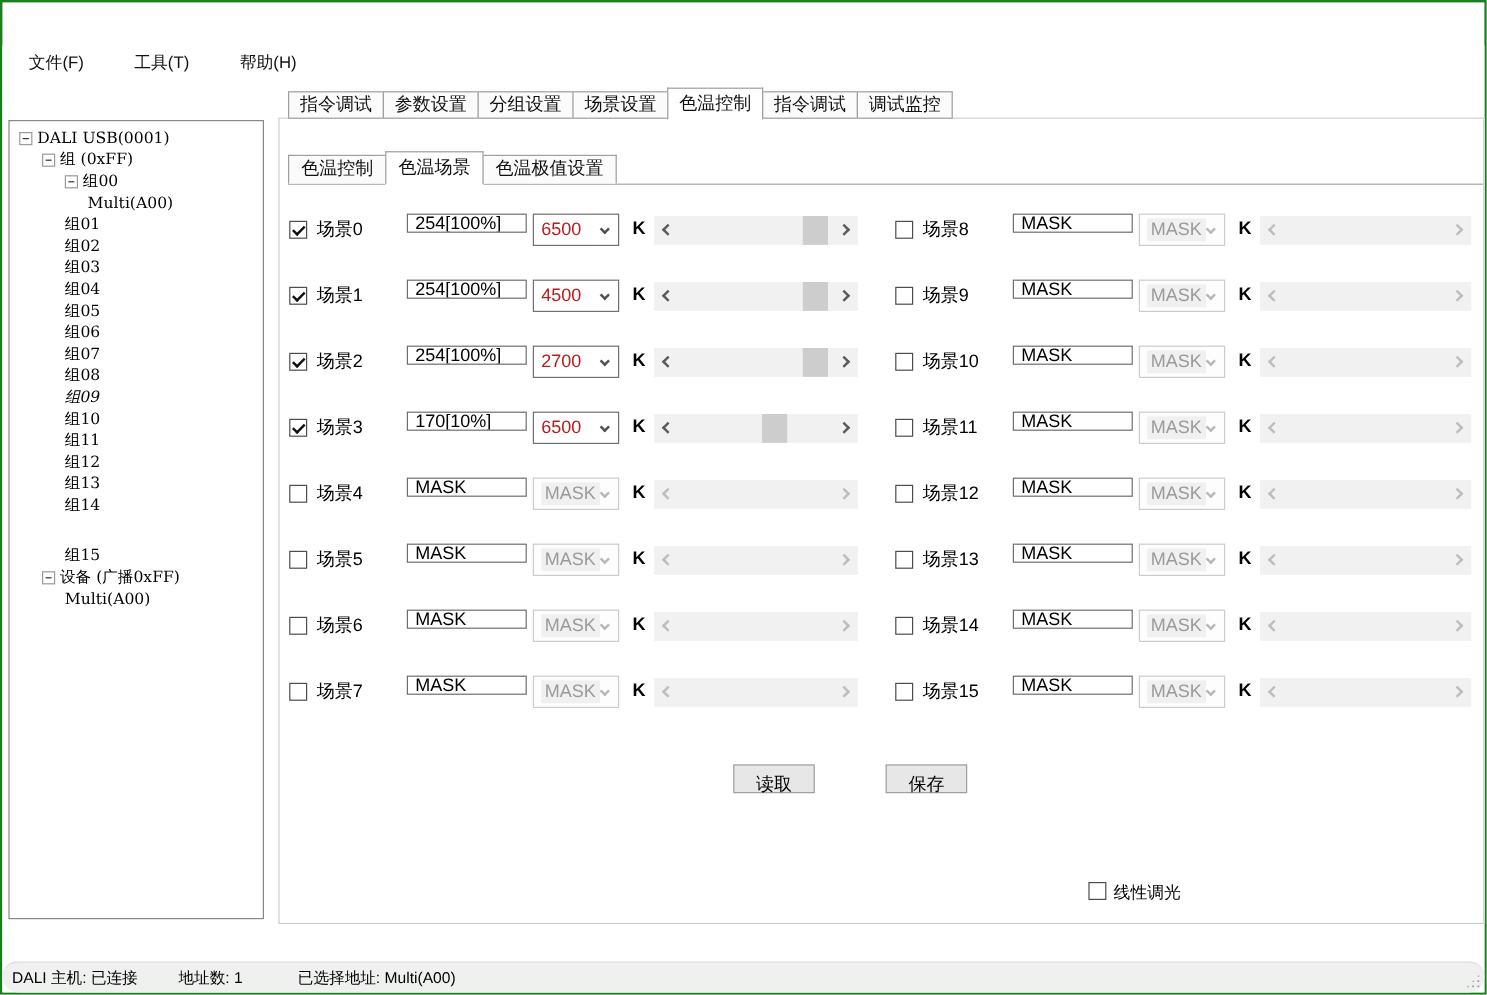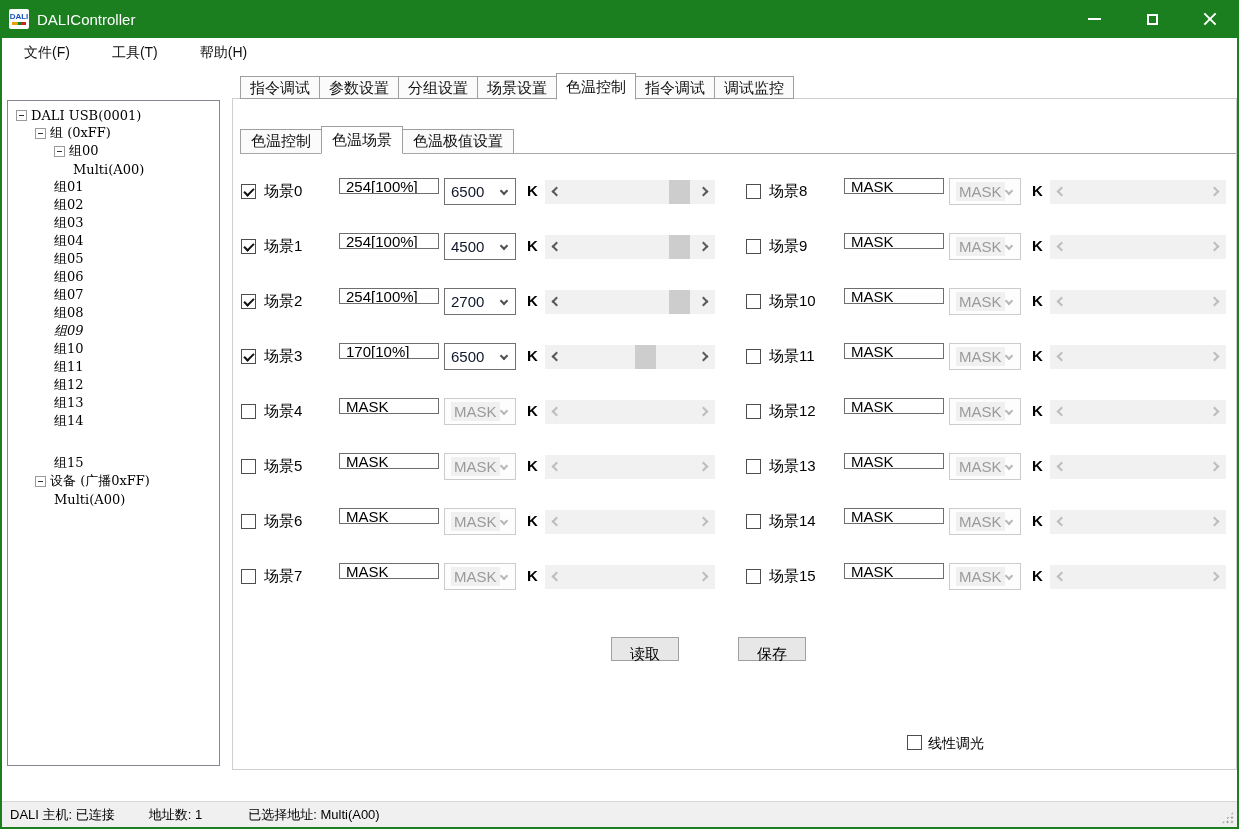--- a/index.html
+++ b/index.html
@@ -75,21 +75,21 @@
     border:1px solid #4d4d4d; background:#fff; }
   .cb.checked::after { content:""; position:absolute; left:2px; top:3px; width:8px;
     height:4px; border-left:2px solid #111; border-bottom:2px solid #111;
     transform:rotate(-45deg); }
   .scene-label { position:absolute; left:24px; top:4px; font-size:15px; color:#000; }
   .level-input { position:absolute; left:99px; top:0; width:100px; height:16px;
     border:1px solid #6e6e6e; background:#fff; font-size:15px; color:#000;
     padding:0 6px; font-family:"Liberation Sans", sans-serif; }
   .combo { position:absolute; left:204px; top:0; width:72px; height:27px;
     border:1px solid #707070; background:#fff; display:flex; align-items:center;
-    padding-left:6px; font-size:15px; color:#0f172a; }
+    padding-left:6px; font-size:15px; color:#b91c1c; }
   .combo .chev { position:absolute; right:8px; top:9px; width:6px; height:6px;
     border-right:2px solid #505050; border-bottom:2px solid #505050;
     transform:rotate(45deg); }
   .combo.disabled { border-color:#cccccc; background:#fdfdfd; color:#9a9a9a; }
   .combo.disabled .inner { background:#f0f0f0; padding:1px 3px; }
   .combo.disabled .chev { border-color:#b8b8b8; }
   .k-unit { position:absolute; left:287px; top:4px; font-size:15px; font-weight:700;
     color:#000; }
   .hscroll { position:absolute; left:305px; right:0; top:2px; height:24px;
     background:#f1f1f1; }
@@ -111,52 +111,34 @@
 
   
   .linear { position:absolute; left:905px; top:667px; display:flex;
     align-items:flex-start; gap:6px; }
   .linear .box { width:15px; height:15px; border:1px solid #4d4d4d; background:#fff; }
   .linear .lbl { font-size:14px; color:#000; }
 
   
   .statusbar { position:absolute; left:0; right:0; top:733px; bottom:0;
     background:#f0f0f0; border-top:1px solid #d7d7d7; display:flex;
-    align-items:center; font-size:13px; color:#000; padding-left:8px; }
+    align-items:center; font-size:13px; color:#000; padding-left:8px;border-radius:13px; }
   .st-item { margin-right:0; }
   .st-gap-a { margin-left:34px; }
   .st-gap-b { margin-left:46px; }
   .grip { position:absolute; right:3px; bottom:3px; width:13px; height:13px;
     background-image:radial-gradient(#9a9a9a 35%, transparent 36%);
     background-size:4.4px 4.4px;
     clip-path:polygon(100% 0, 100% 100%, 0 100%); }
 </style>
 </head>
 <body>
 
 <div class="window">
 
-  <div class="titlebar">
-    <span class="app-icon">
-      <span class="logo-txt">DALI</span>
-      <span class="logo-bar"></span>
-    </span>
-    <span class="win-title">DALIController</span>
-    <div class="win-controls">
-      <div class="win-btn">
-          <span class="gl-min"></span>
-        </div>
-      <div class="win-btn">
-          <span class="gl-max"></span>
-        </div>
-      <div class="win-btn">
-          <span class="gl-close"></span>
-        </div>
-    </div>
-  </div>
 
   <div class="menubar">
     <span class="menu-item">文件(F)</span>
     <span class="menu-item">工具(T)</span>
     <span class="menu-item">帮助(H)</span>
   </div>
 
   <div class="content">
 
     <div class="tree-panel" id="tree">

